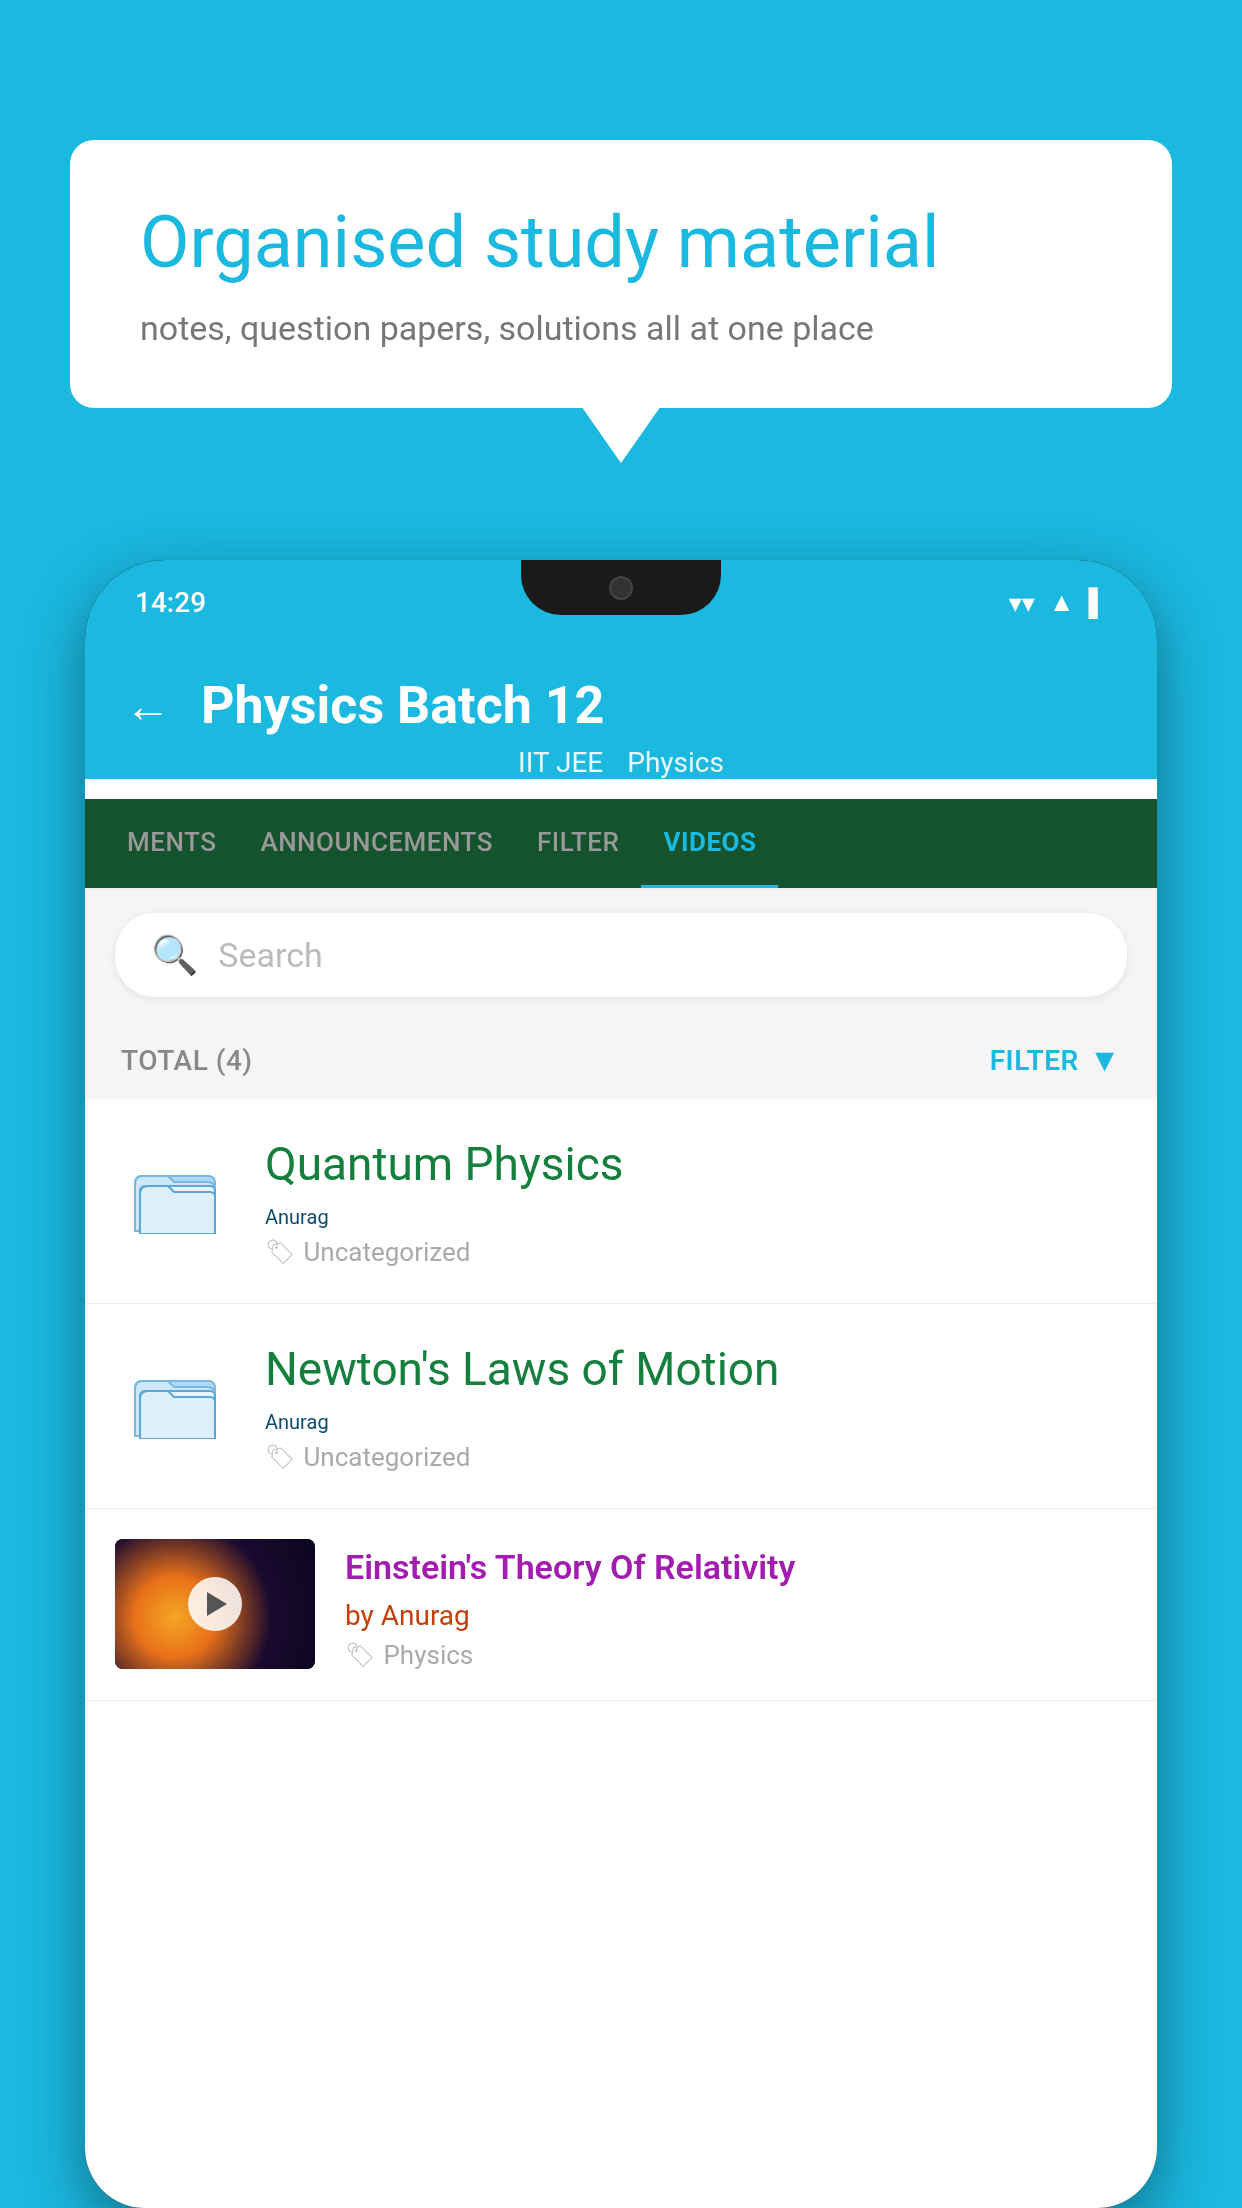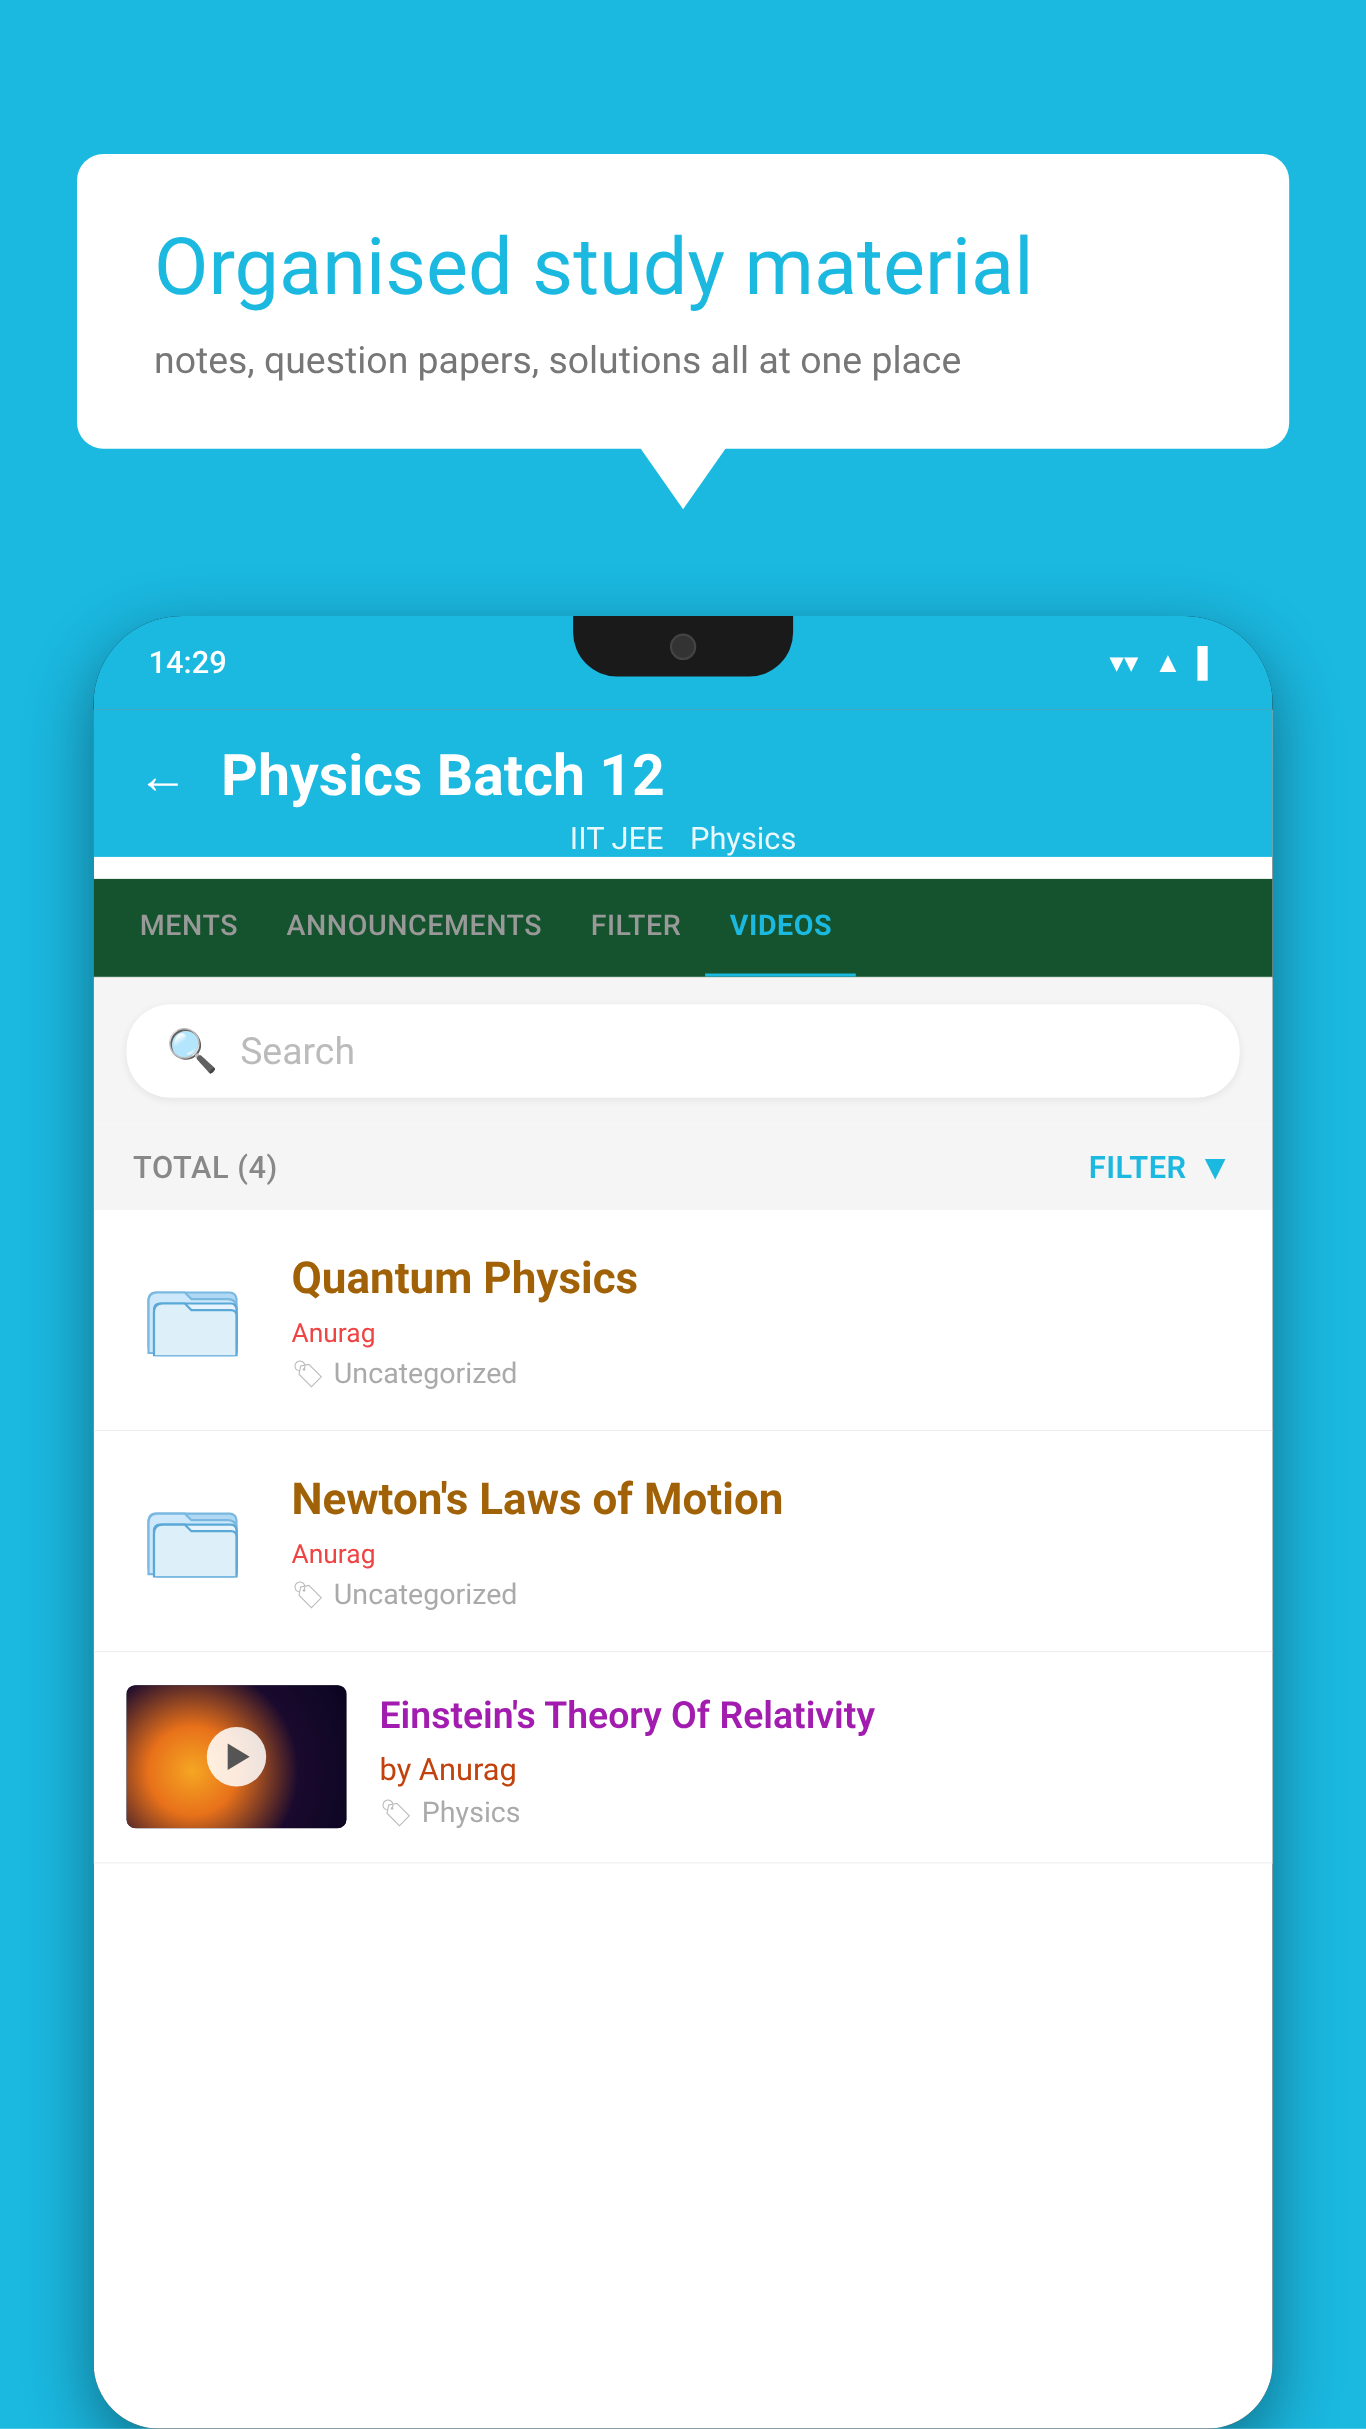--- a/index.html
+++ b/index.html
@@ -294,30 +294,30 @@
     .folder-svg {
       width: 90px;
       height: 78px;
     }
 
     .video-info {
       flex: 1;
     }
 
     .video-title {
-      font-size: 40px;
-      font-weight: 700;
-      color: #a16207;
+      font-size: 46px;
+      font-weight: 400;
+      color: #15803d;
       margin-bottom: 10px;
       line-height: 1.3;
     }
 
     .video-author {
-      font-size: 24px;
-      color: #ef4444;
+      font-size: 20px;
+      color: #0c4a6e;
       margin-bottom: 8px;
     }
 
     .video-tag {
       display: flex;
       align-items: center;
       gap: 8px;
       color: #aaa;
       font-size: 26px;
     }

